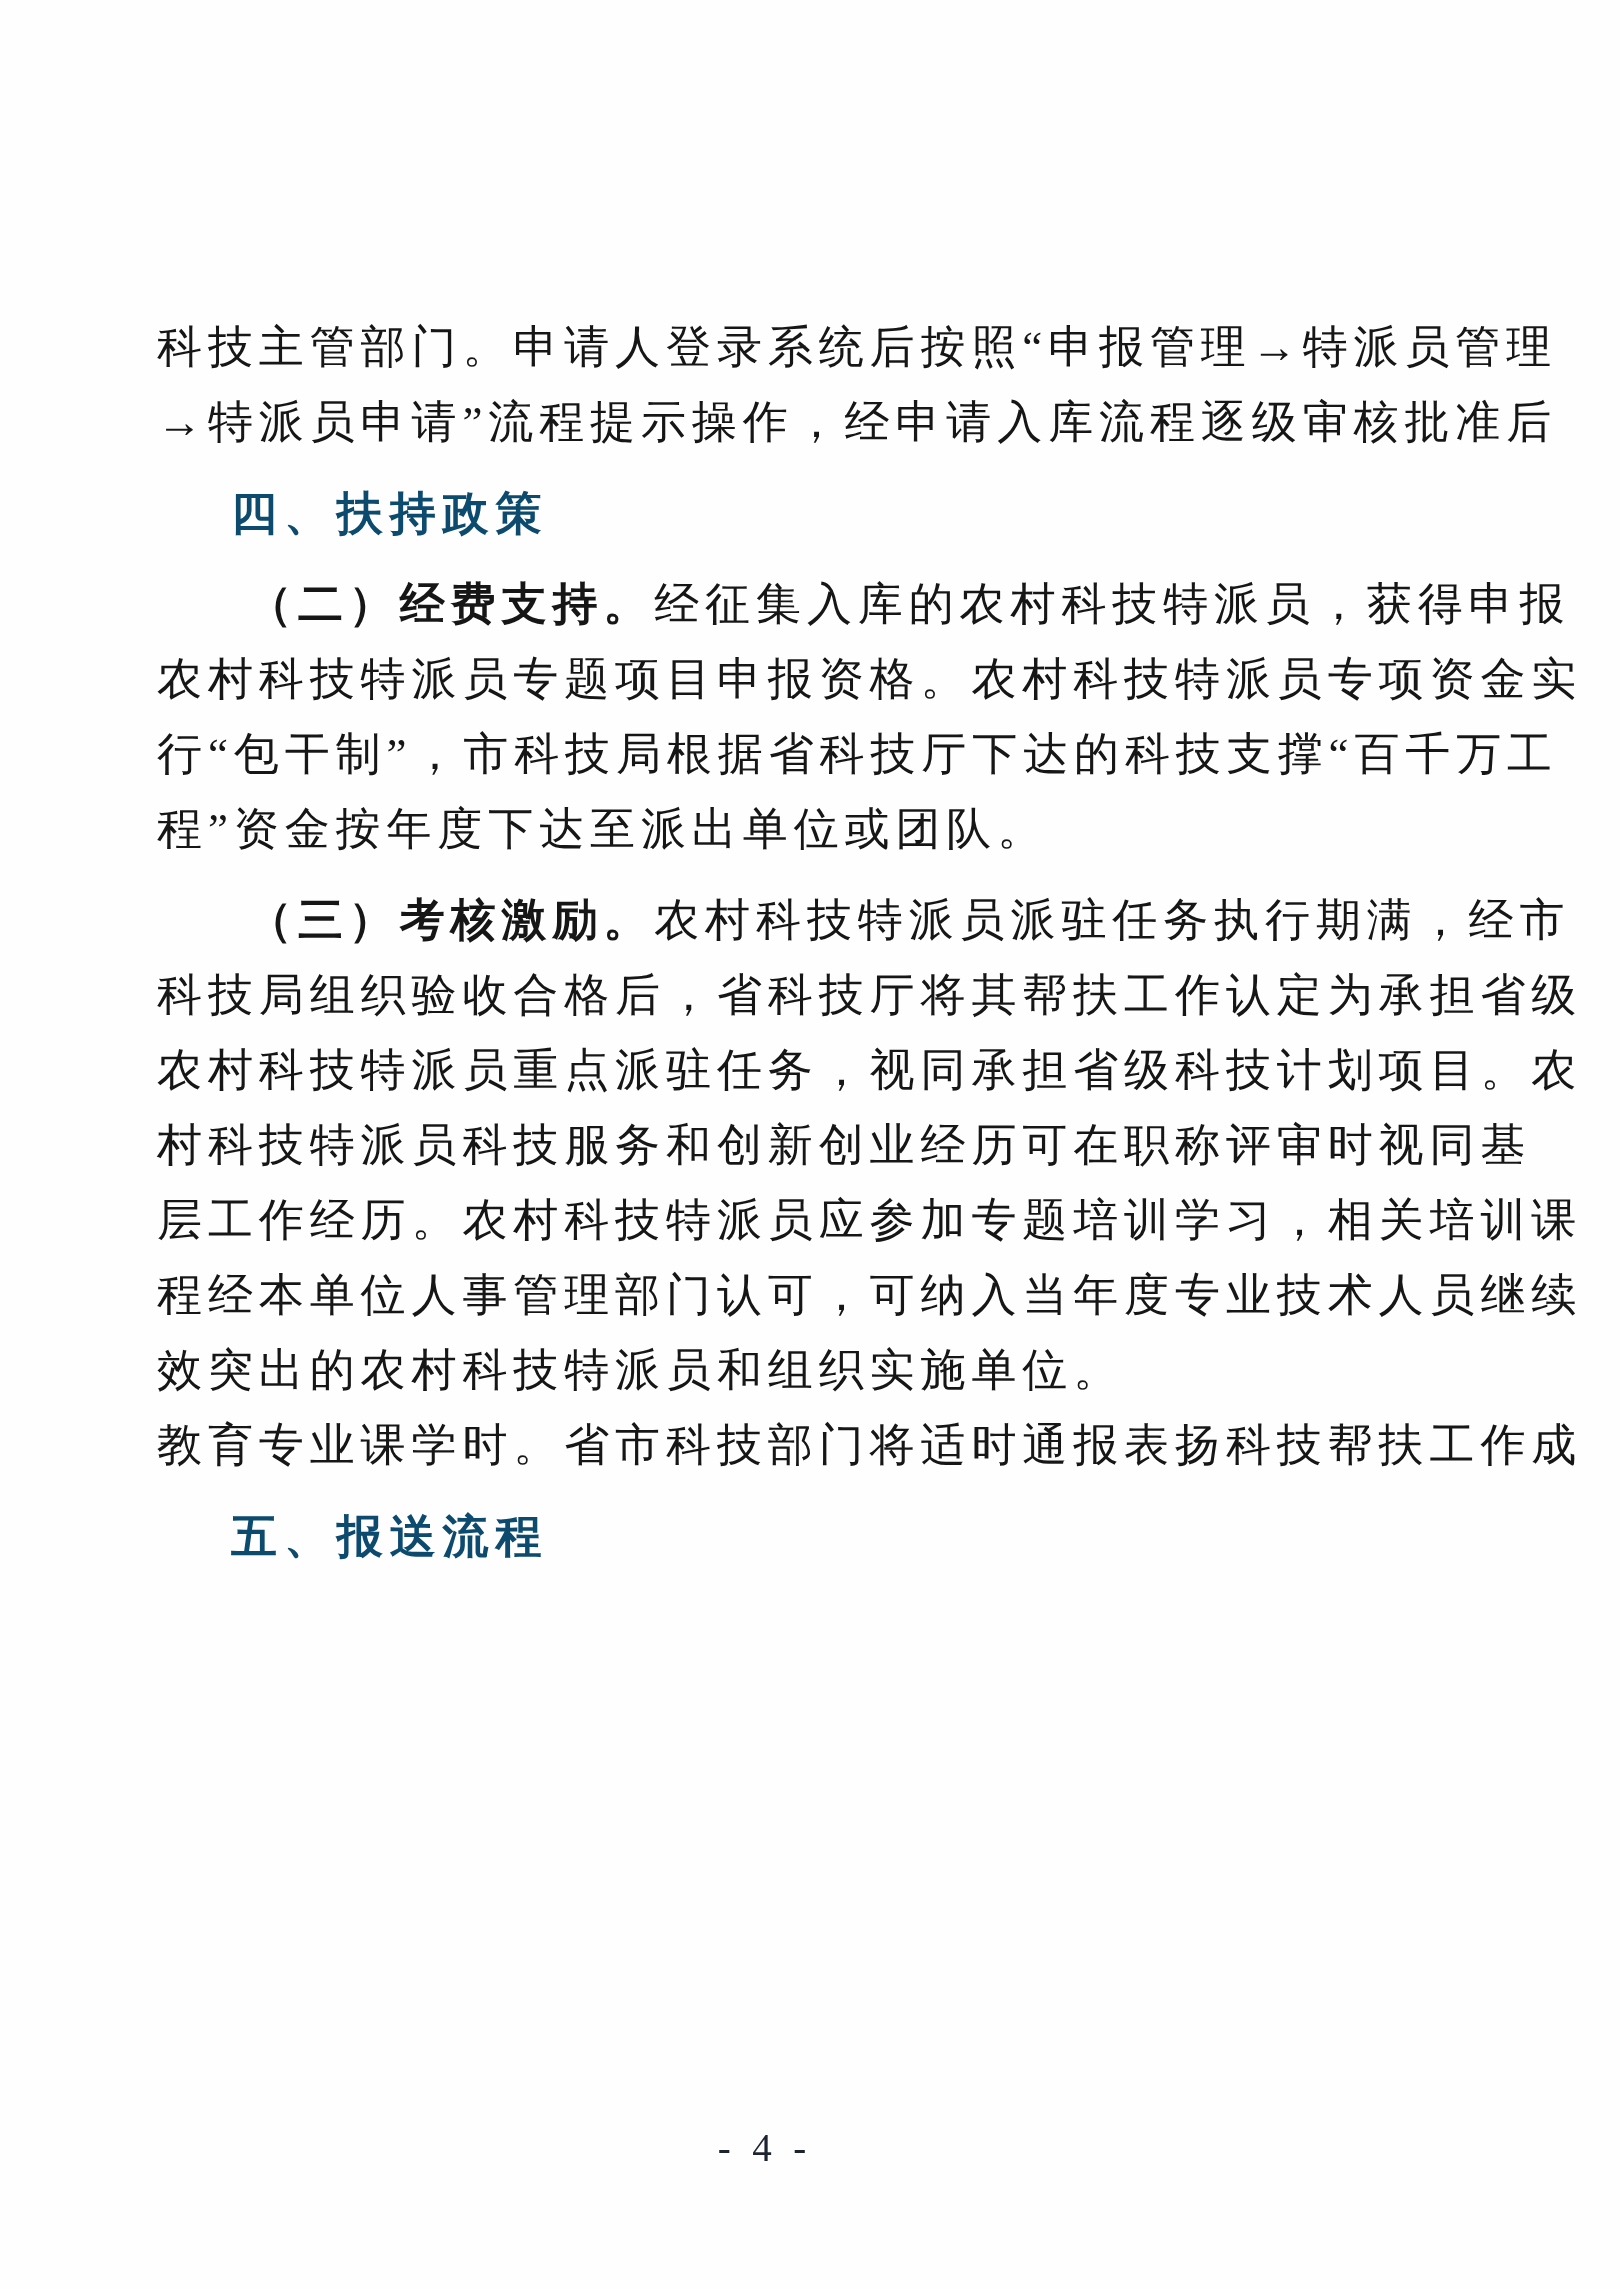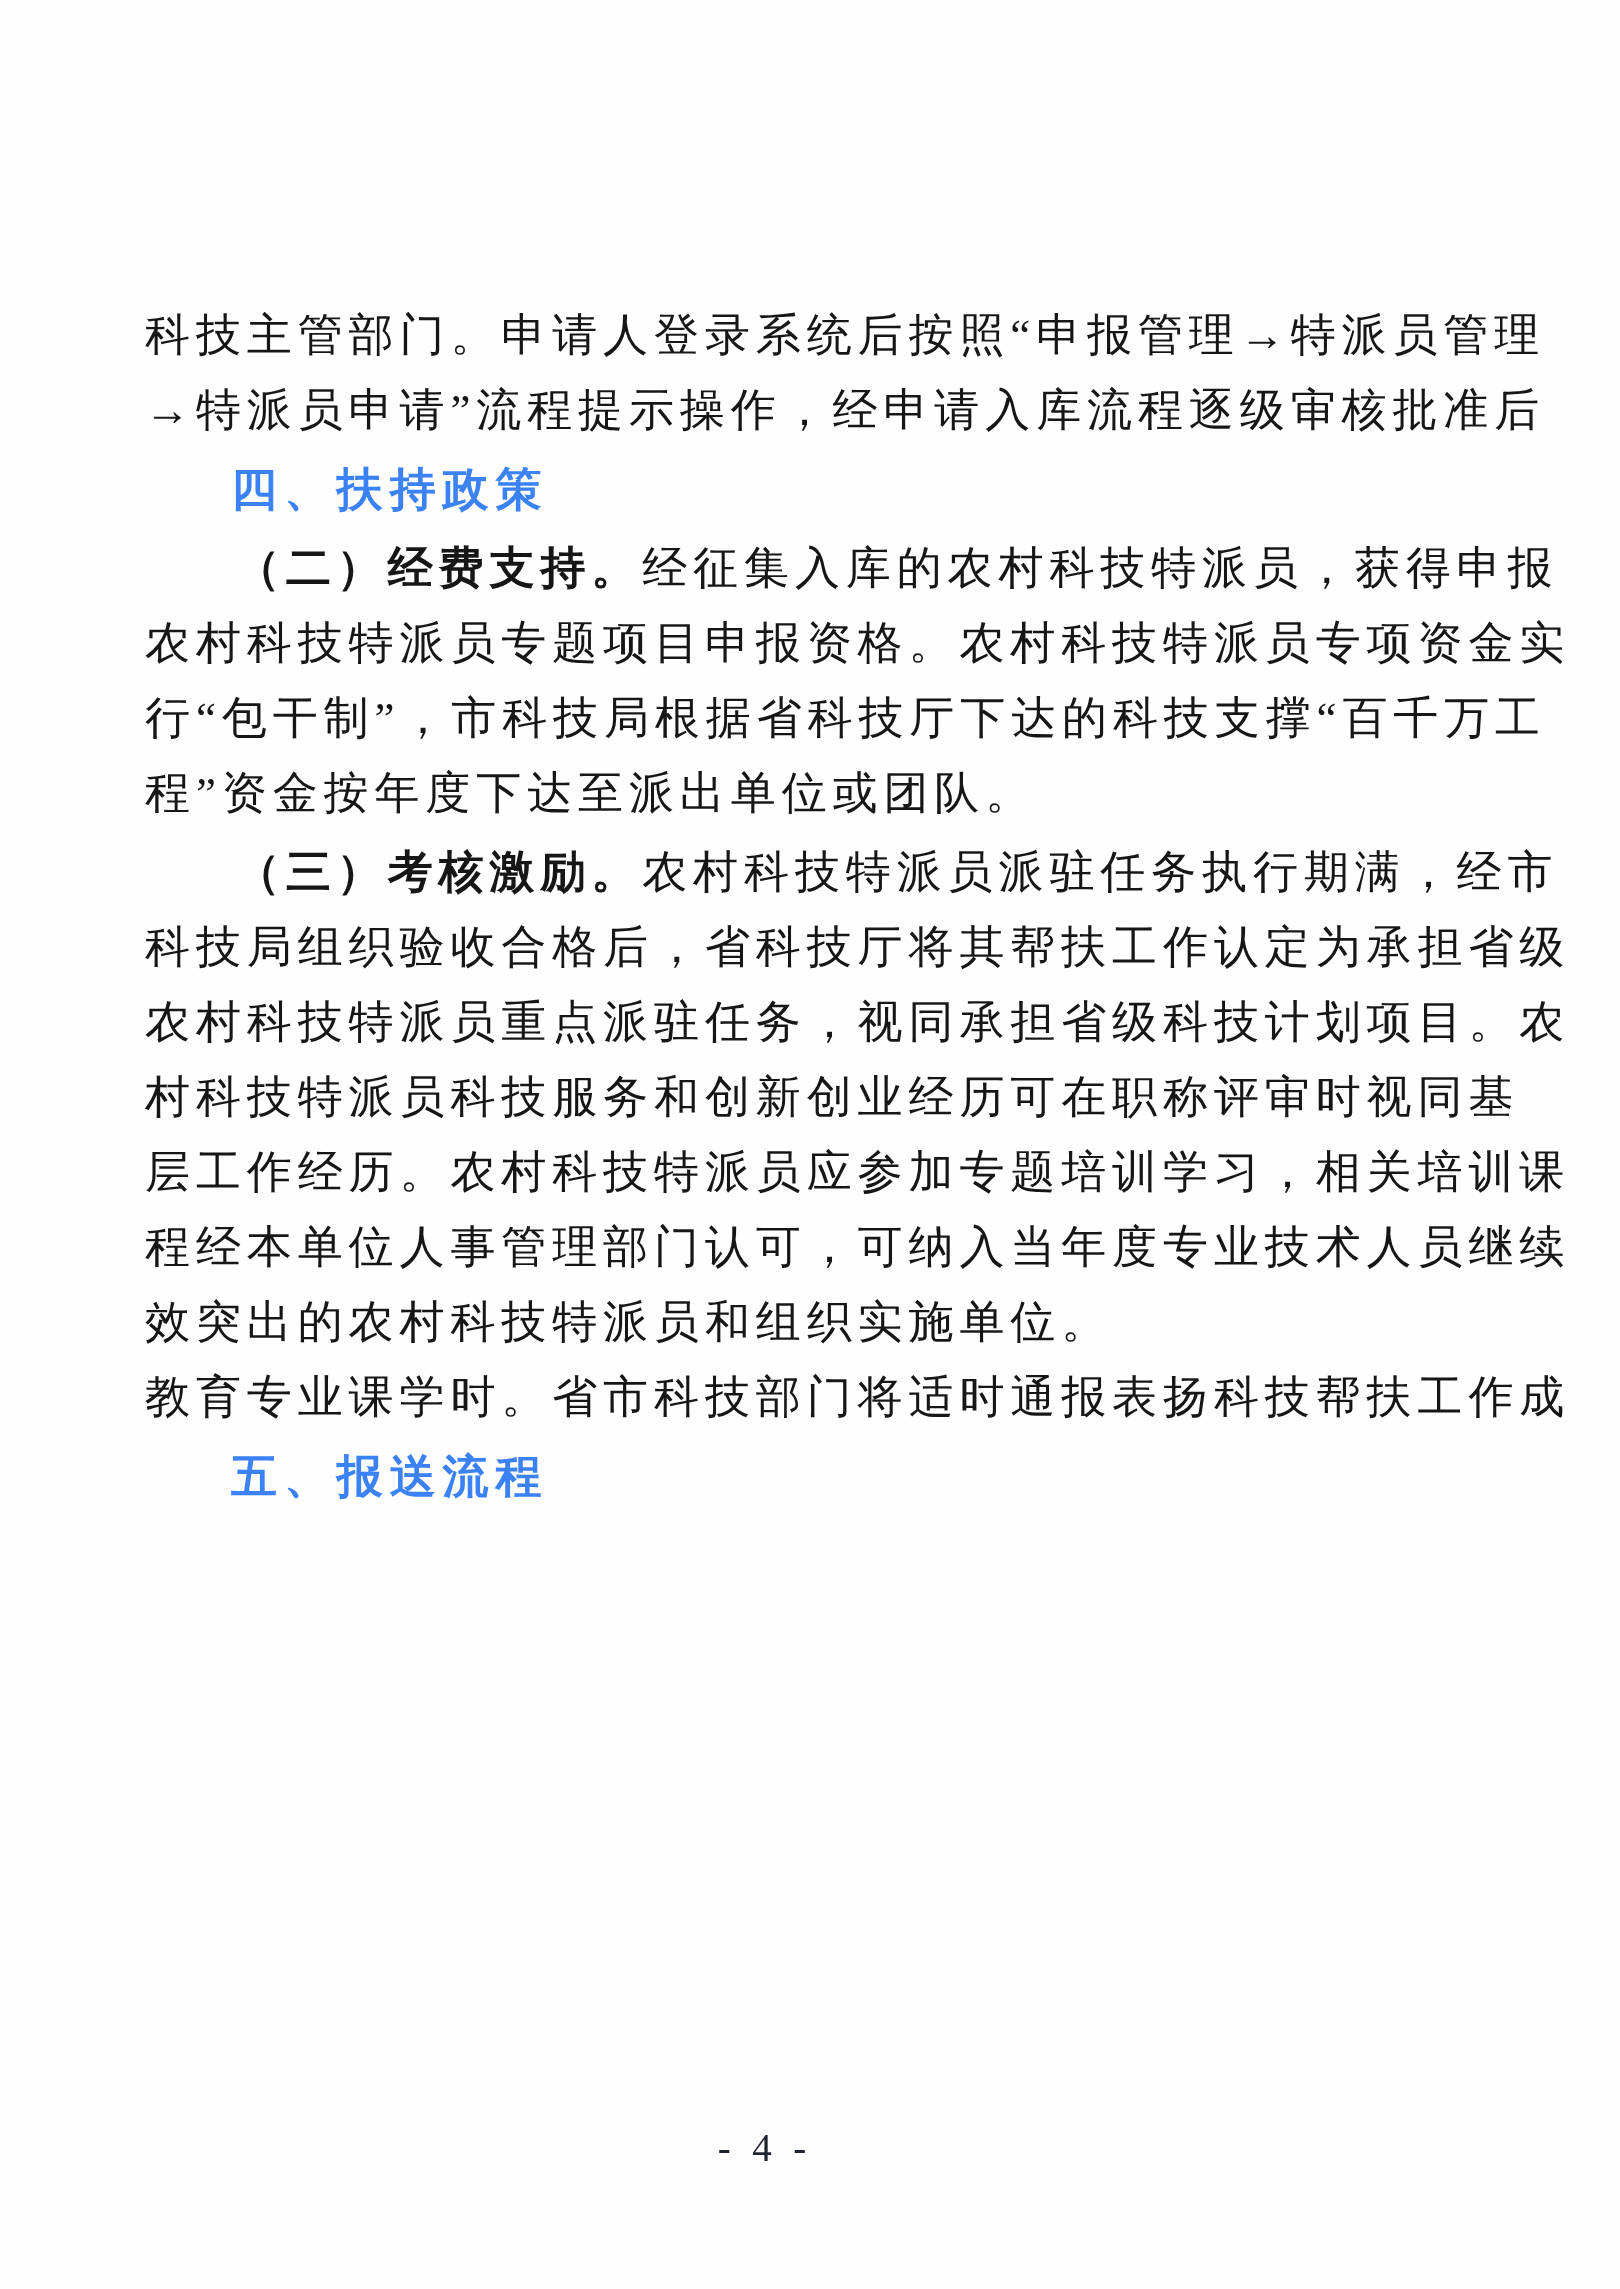--- a/index.html
+++ b/index.html
@@ -15,21 +15,21 @@
     overflow: hidden;
     font-family: "Liberation Serif", "DejaVu Serif", serif;
     color: #161616;
   }
   .content {
     position: absolute;
     top: 294px;
     left: 141px;
     width: 1339px;
   }
-  .para { margin: 4px; }
+  .para { margin: 16px; }
   .line {
     height: 75px;
     line-height: 75px;
     font-size: 45px;
     letter-spacing: 5.9px;
     white-space: nowrap;
     text-align: justify;
     text-align-last: justify;
     text-justify: inter-character;
     overflow: visible;
@@ -44,21 +44,21 @@
     font-weight: 700;
   }
   .heading {
     height: 75px;
     line-height: 75px;
     font-size: 46px;
     letter-spacing: 6.9px;
     text-indent: 90px;
     font-weight: 700;
     font-family: "Liberation Sans", "DejaVu Sans", sans-serif;
-    color: #3b82f6;
+    color: #0c4a6e;
     text-align: left;
     text-align-last: left;
   }
   .footer {
     position: absolute;
     top: 2125px;
     left: 0;
     width: 100%;
     text-align: center;
     transform: translateX(-45px);

